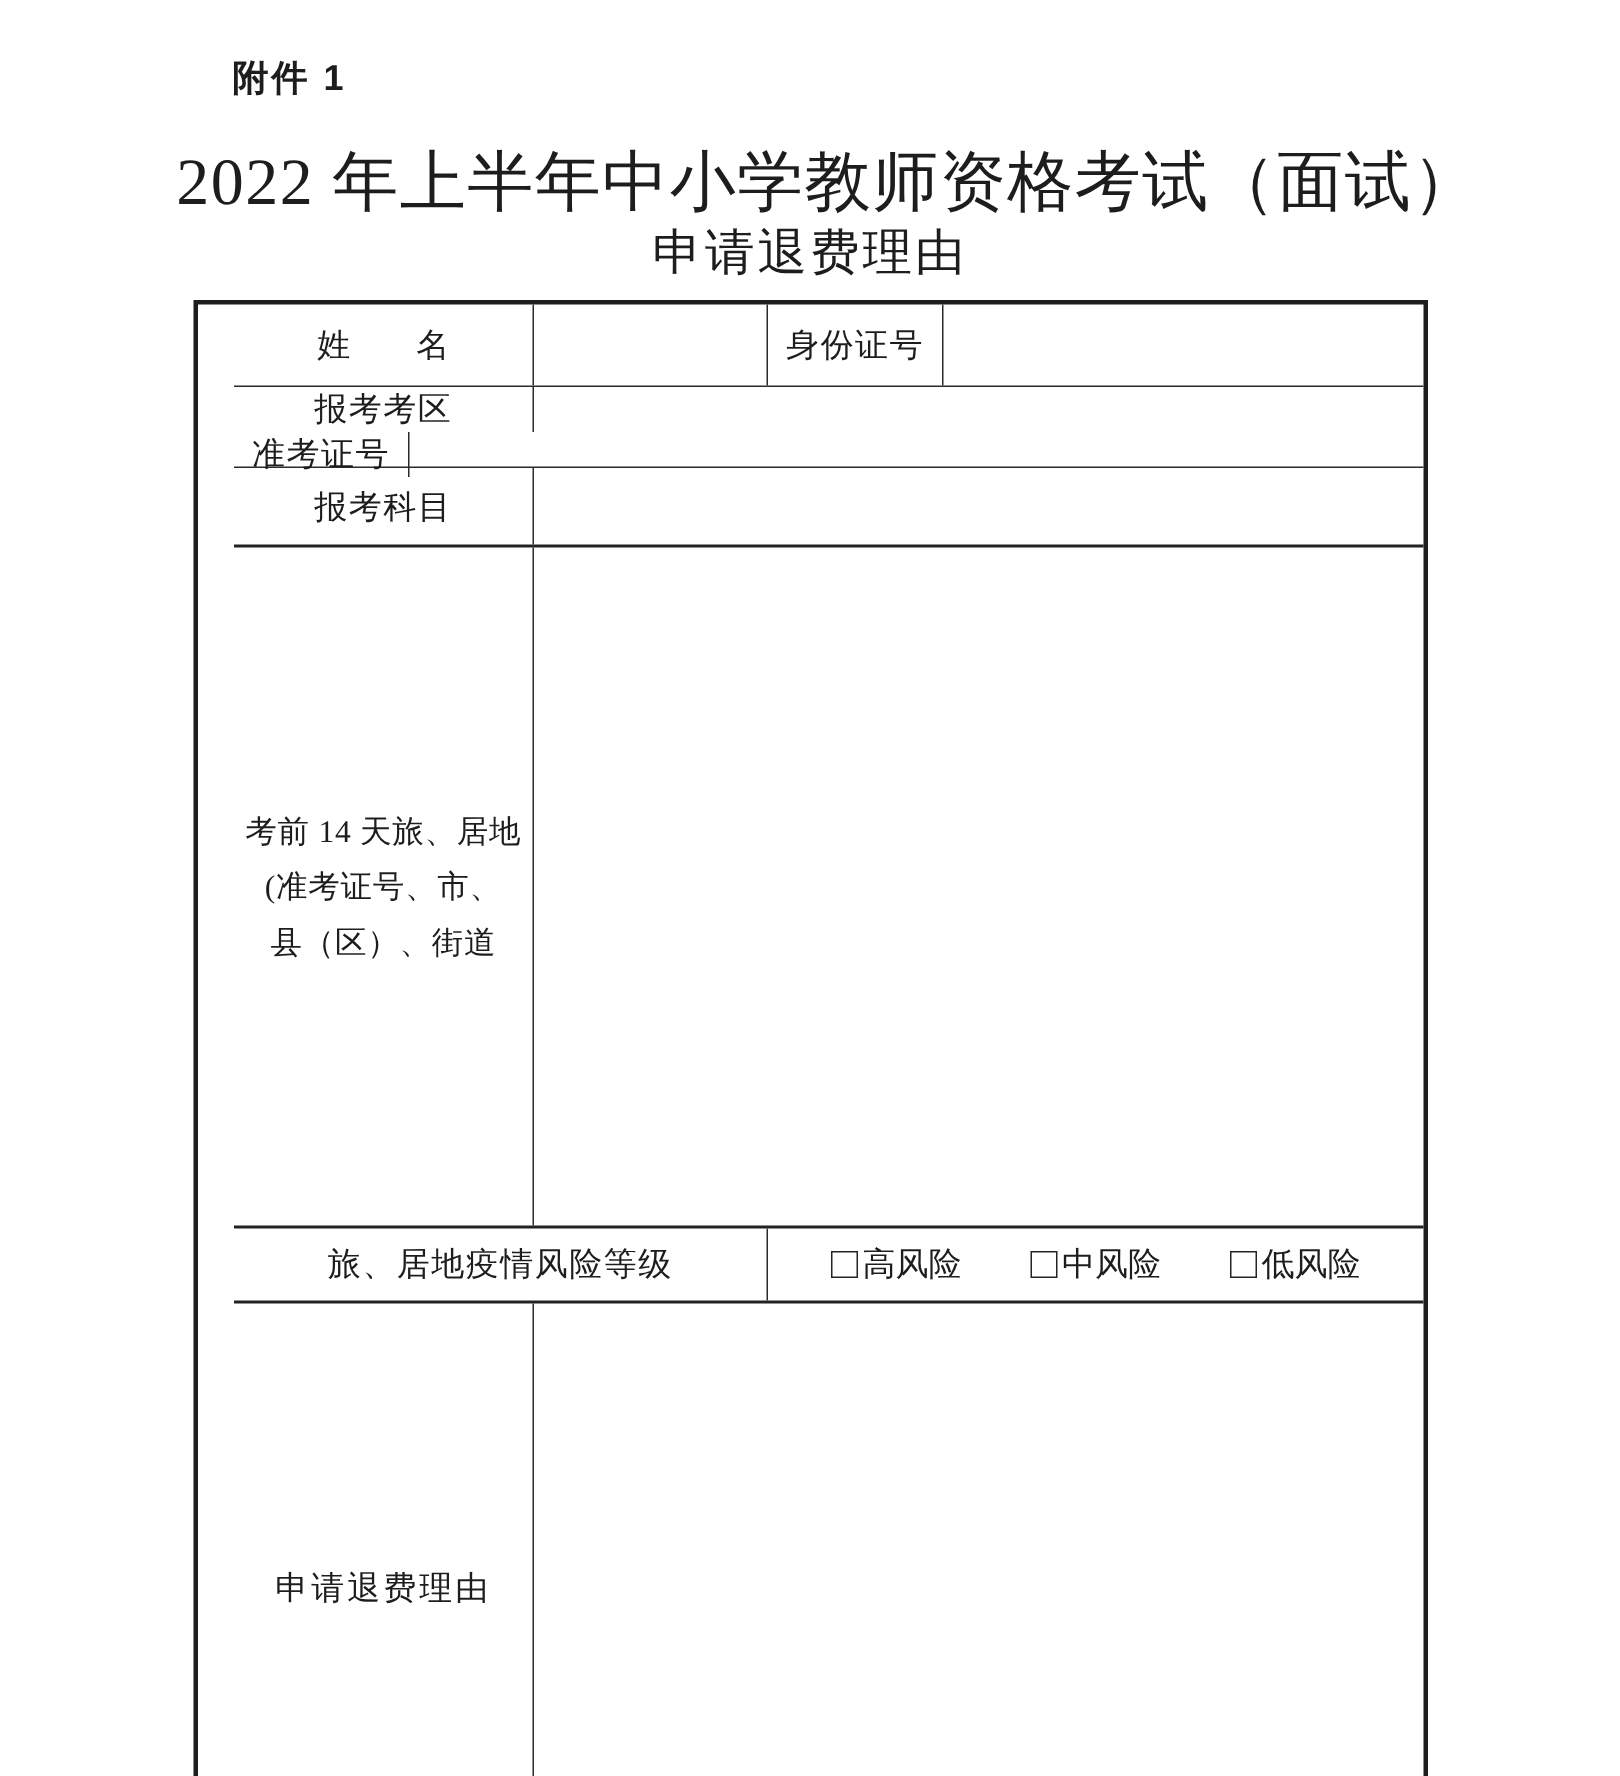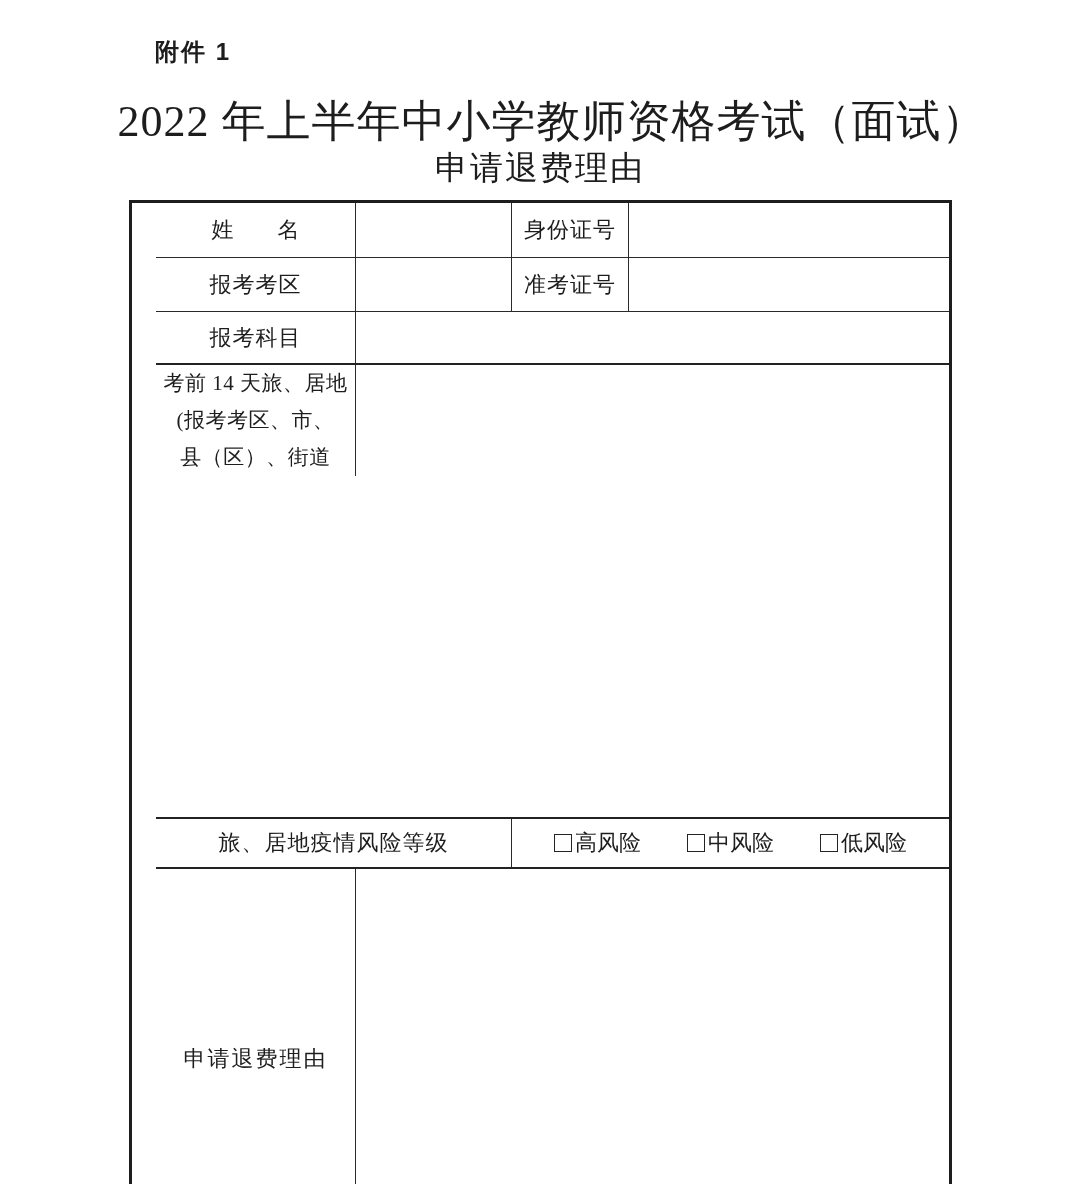--- a/index.html
+++ b/index.html
@@ -69,23 +69,23 @@
   .cell {
     box-sizing: border-box;
     border-right: 1.5px solid #2a2a2a;
     display: flex;
     align-items: center;
     justify-content: center;
     font-size: 22px;
   }
   .cell.end { border-right: none; }
   .r1 { height: 55px; }
-  .r2 { height: 54px; }
+  .r2 { height: 54px; flex-direction: column; }
   .r3 { height: 53px; }
-  .r4 { height: 454px; flex-direction: column; }
+  .r4 { height: 454px; }
   .r5 { height: 50px; }
   .c-label  { width: 200px; }
   .c-value  { width: 156px; }
   .c-label2 { width: 117px; justify-content: center; }
   .c-rest   { flex: 1 1 auto; }
   .c-risk-label { width: 356px; }
   .label-text { letter-spacing: 1px; }
   .name-label { letter-spacing: 0; }
   .travel-label {
     flex-direction: column;
@@ -156,21 +156,21 @@
     <div class="row r3 thick">
       <div class="cell c-label">
         <span class="label-text">报考科目</span>
       </div>
       <div class="cell c-rest end"></div>
     </div>
 
     <div class="row r4 thick">
       <div class="cell c-label travel-label">
         <span>考前 14 天旅、居地</span>
-        <span>(报考考区、市、</span>
+        <span>(准考证号、市、</span>
         <span>县（区）、街道</span>
       </div>
       <div class="cell c-rest end"></div>
     </div>
 
     <div class="row r5 thick">
       <div class="cell c-risk-label">
         <span class="label-text">旅、居地疫情风险等级</span>
       </div>
       <div class="cell c-rest end risk-options">

